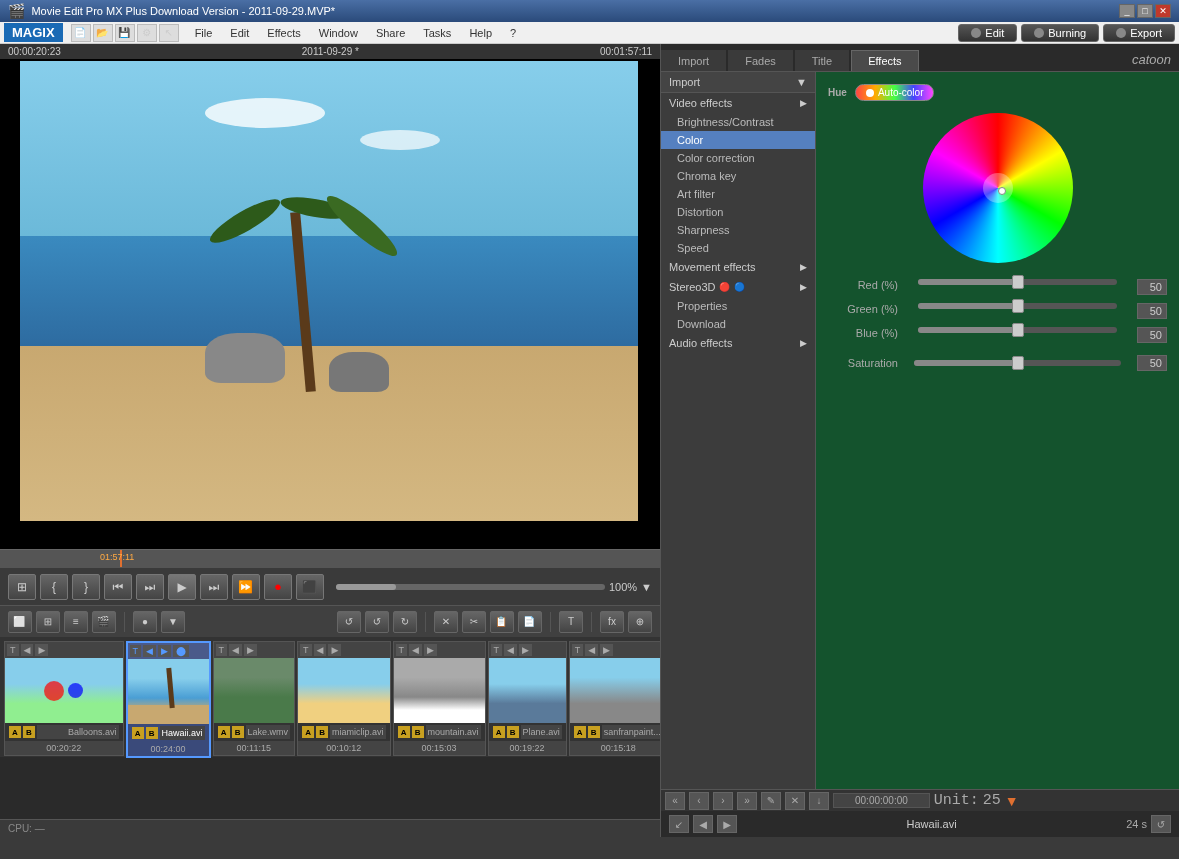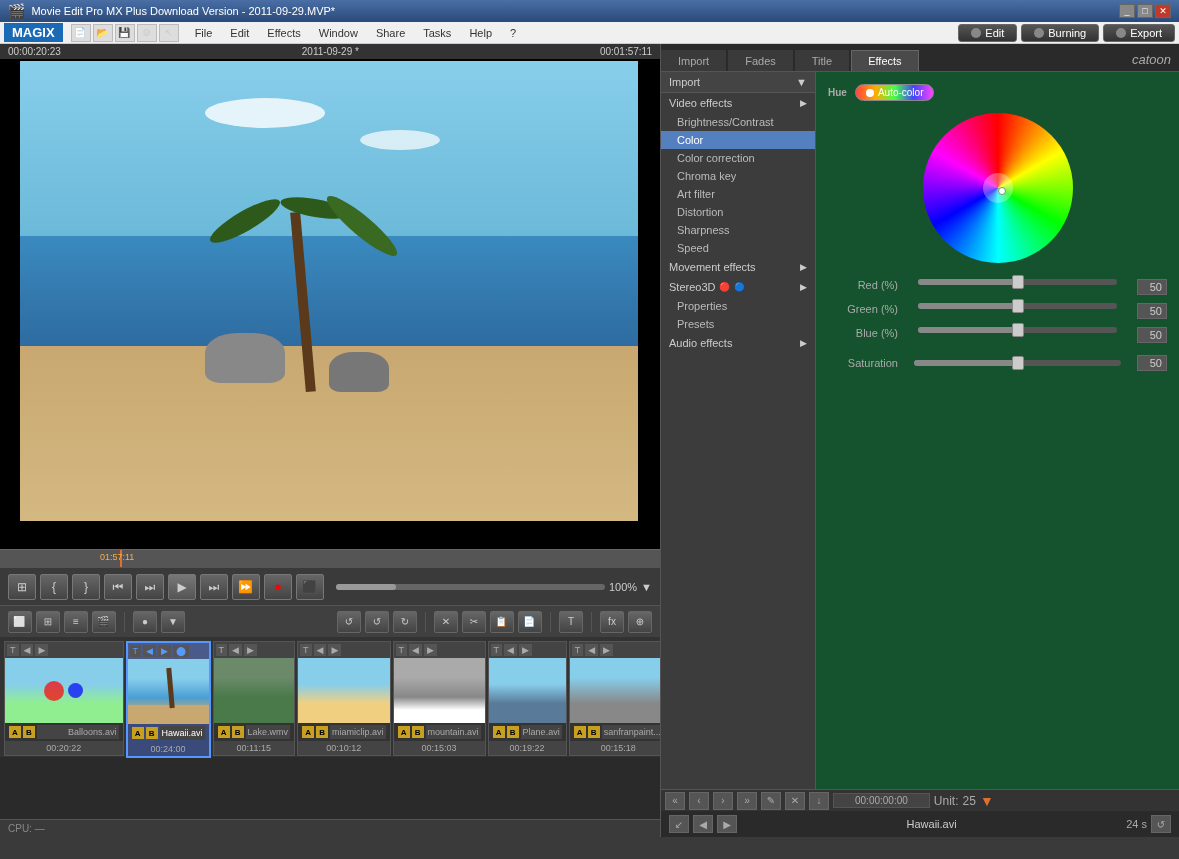--- a/index.html
+++ b/index.html
@@ -121,21 +121,21 @@
     
     #effects-list::-webkit-scrollbar { width: 8px; }
     #effects-list::-webkit-scrollbar-track { background: #333; }
     #effects-list::-webkit-scrollbar-thumb { background: #666; }
 
     .presets-section { display: flex; align-items: center; justify-content: space-between; padding: 4px 8px; background: #444; border-bottom: 1px solid #555; }
 
     
     #tl-nav { background: #333; height: 22px; display: flex; align-items: center; padding: 0 4px; gap: 4px; border-top: 1px solid #555; }
     .tl-time { font-size: 10px; color: #aaa; background: #444; border: 1px solid #555; padding: 1px 21px; }
-    .unit-label { color: #aaa; font-size: 12px; }
+    .unit-label { color: #aaa; font-size: 15px; font-family: Liberation Mono, monospace; }
 
     
     .orange-marker { color: #e07030; font-size: 14px; }
     #clip-nav { background: #2a2a2a; height: 26px; display: flex; align-items: center; padding: 0 8px; gap: 4px; }
     .file-name { color: #ccc; font-size: 11px; flex: 1; text-align: center; }
     .duration-label { color: #aaa; font-size: 11px; }
   </style>
 </head>
 <body>
 
@@ -426,21 +426,21 @@
           <span>Movement effects</span>
           <span class="expand-arrow">▶</span>
         </div>
 
         <div class="effect-section">
           <span style="display:flex; align-items:center; gap:4px;">Stereo3D <span style="color:#e00; font-size:9px;">🔴</span><span style="color:#44f; font-size:9px;">🔵</span></span>
           <span class="expand-arrow">▶</span>
         </div>
 
         <div class="effect-item">Properties</div>
-        <div class="effect-item">Presets</div>
+        <div class="effect-item">Download</div>
 
         <div class="effect-section">
           <span>Audio effects</span>
           <span class="expand-arrow">▶</span>
         </div>
 
         <div style="height:8px;"></div>
       </div>
 
       <div id="color-settings">

